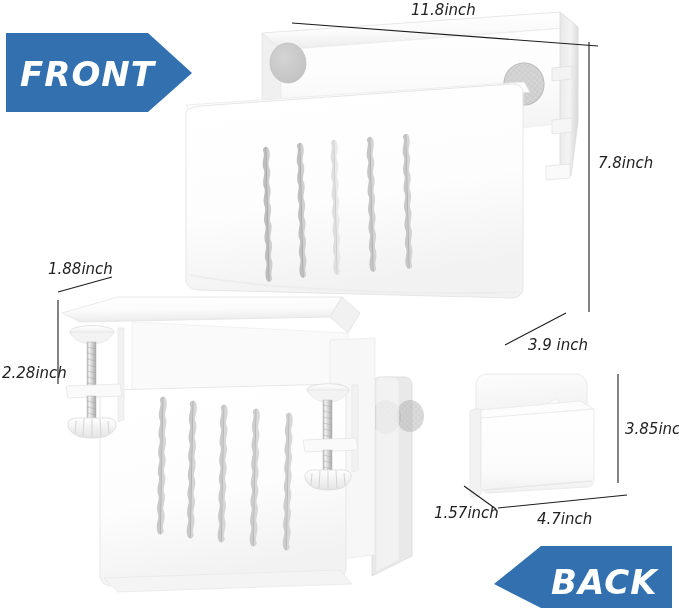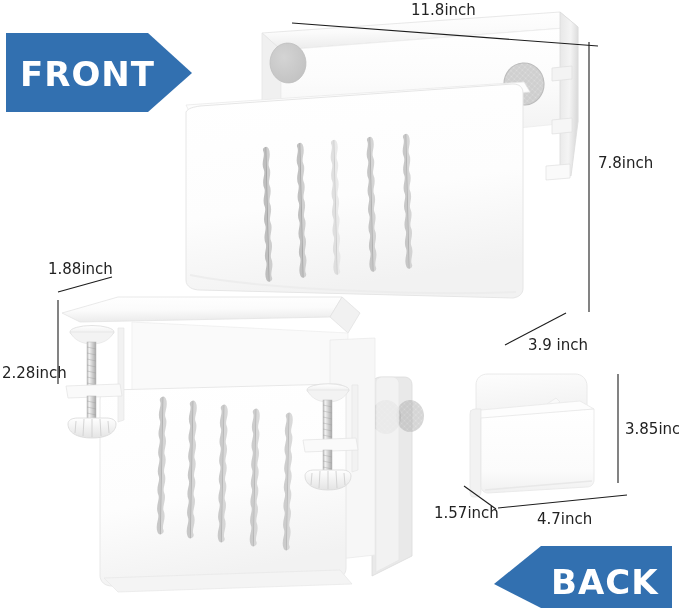--- a/index.html
+++ b/index.html
@@ -1,21 +1,21 @@
 <!DOCTYPE html>
 <html><head>
 <meta charset="utf-8">
 <style>
   html,body{margin:0;padding:0;}
   body{
     width:679px;height:612px;background:#ffffff;overflow:hidden;
     font-family:"DejaVu Sans","Liberation Sans",sans-serif;
     position:relative;
   }
-  #stage{position:absolute;inset:0;width:679px;height:612px;}
+  #stage{position:absolute;inset:0;width:679px;height:612px;font-style:italic;}
   #stage svg{position:absolute;top:0;left:0;}
   .dimtext{
     font-family:"DejaVu Sans","Liberation Sans",sans-serif;
     font-size:15px;fill:#222222;
   }
   .badge-text{
     font-family:"DejaVu Sans","Liberation Sans",sans-serif;
     font-size:34px;font-weight:bold;fill:#ffffff;letter-spacing:1px;
   }
   .dimline{stroke:#1d1d1d;stroke-width:1.1;fill:none;}

